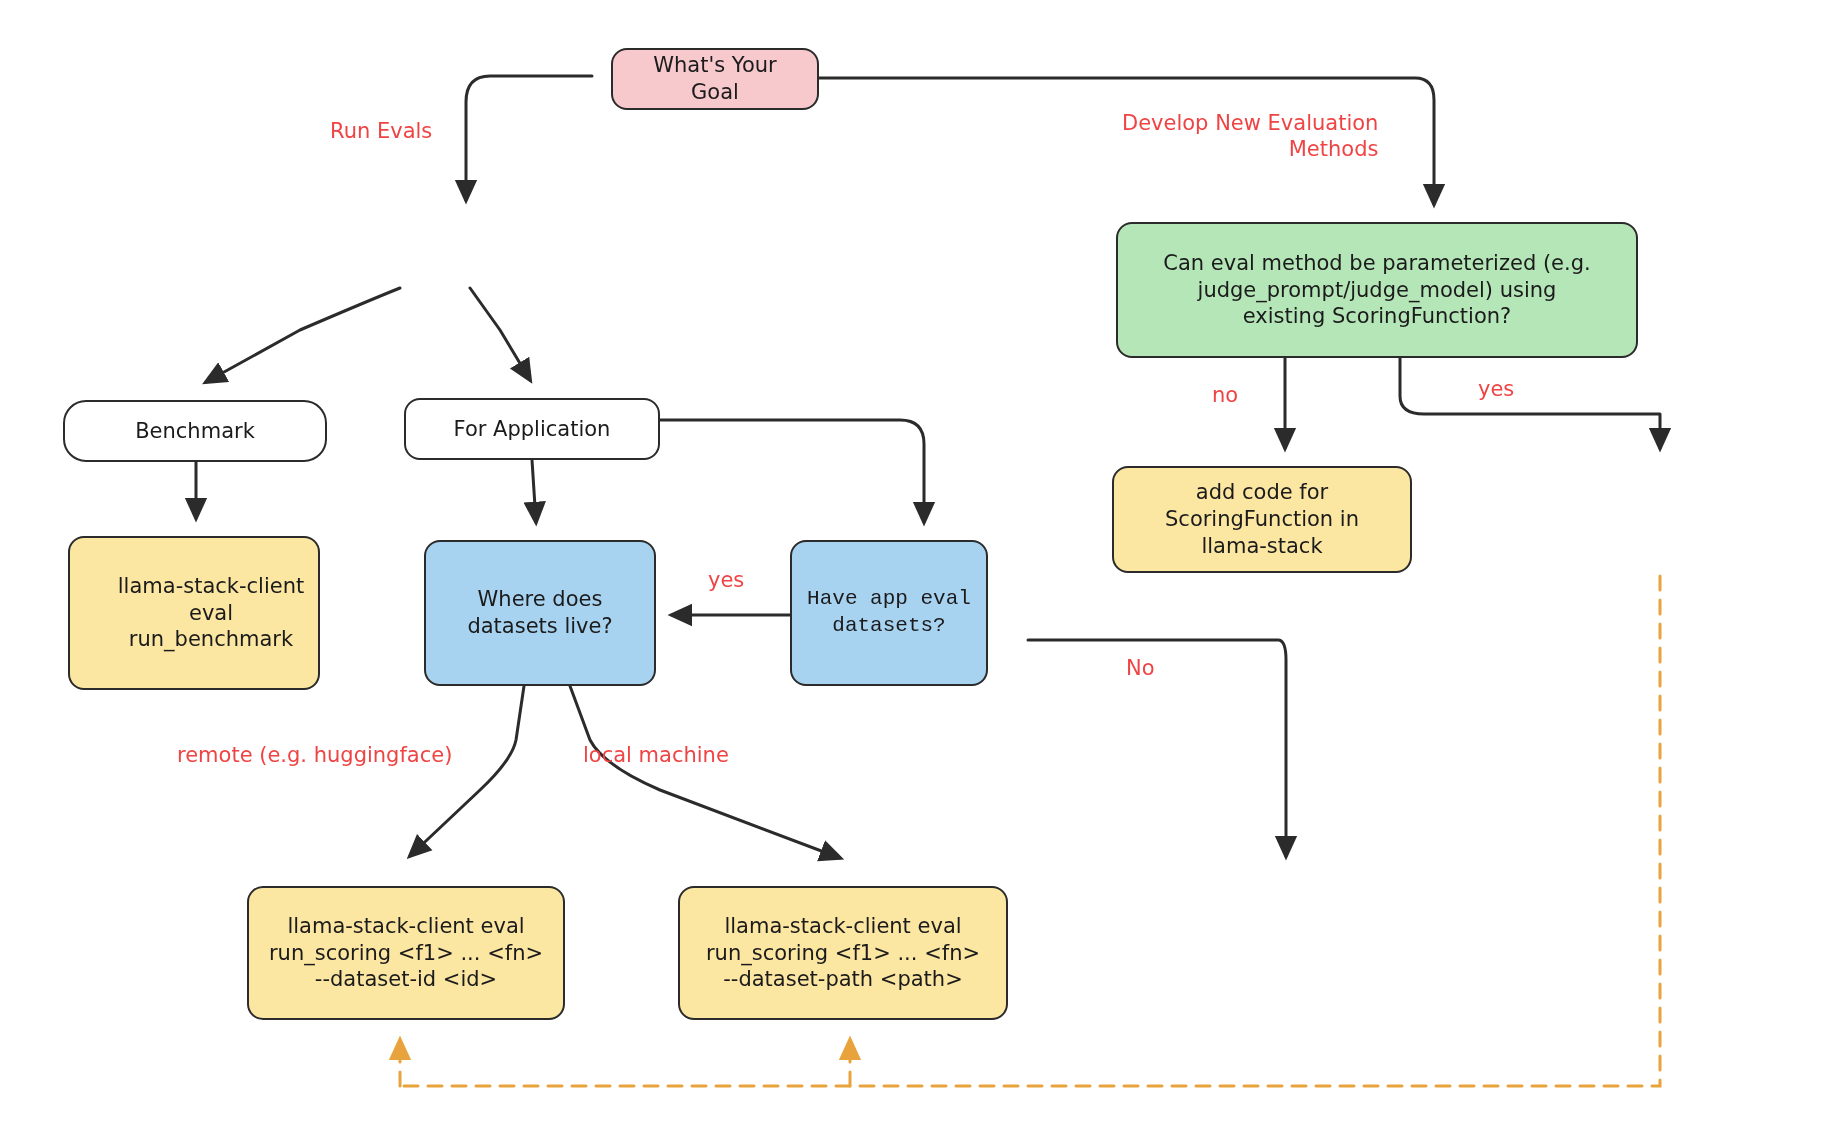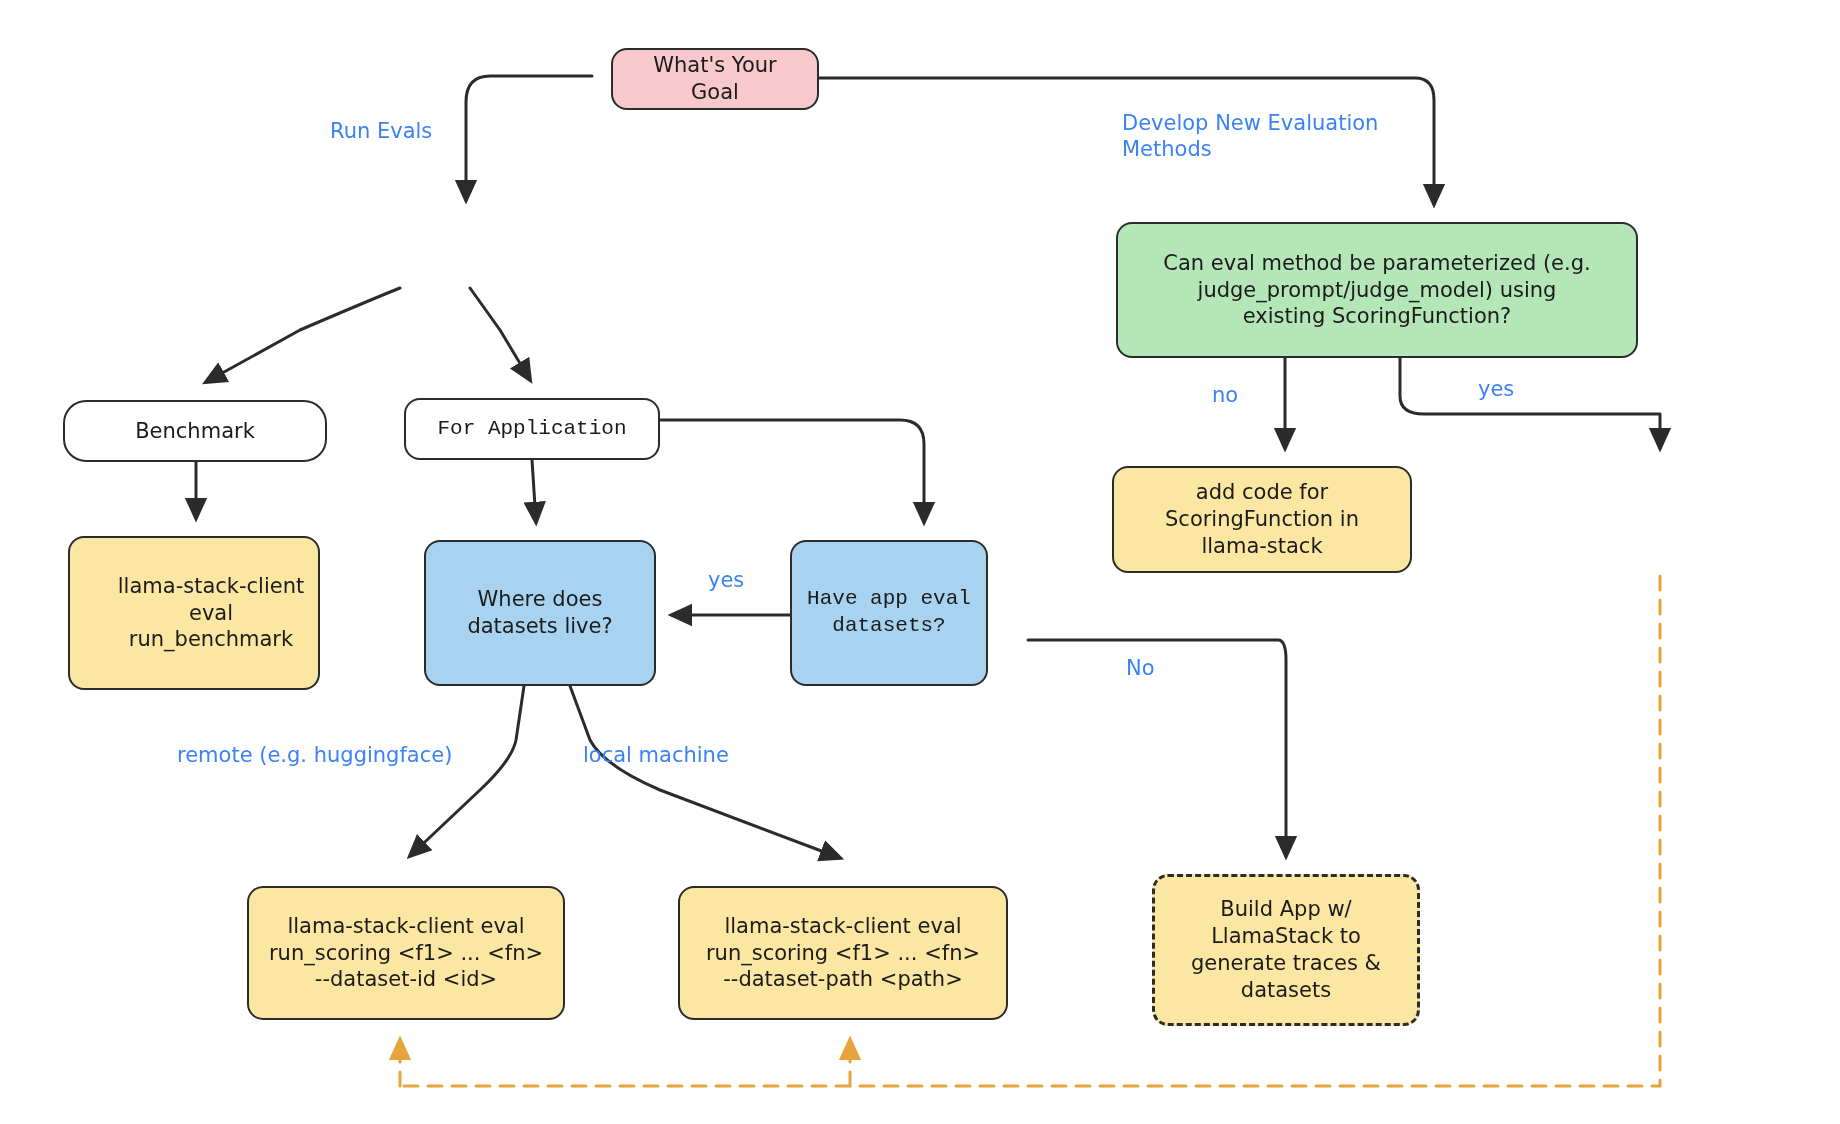--- a/index.html
+++ b/index.html
@@ -45,24 +45,25 @@
   .blue   { background: #a8d3f0; }
   .white  { background: #ffffff; }
   .dashed {
     background: #fbe6a2;
     border-style: dashed;
     border-width: 3px;
   }
   .edge-label {
     position: absolute;
     font-size: 21px;
-    color: #3b82f6;
+    color: #ef4444;
     white-space: pre-line;
     font-family: "DejaVu Sans", sans-serif;
     line-height: 1.25;
+    text-align: right;
   }
 </style>
 </head>
 <body>
 
 <div id="canvas">
 
   <svg class="edges" viewBox="0 0 1840 1124">
     <defs>
       <marker id="arrow" viewBox="0 0 12 12" refX="9" refY="6" markerWidth="9" markerHeight="9" orient="auto-start-reverse">
@@ -112,21 +113,21 @@
   <div class="node rounded pink" style="left:592px;top:48px;width:208px;height:62px;margin-left:19px;">What's Your
 Goal</div>
 
 
   <div class="node rounded green" style="left:1116px;top:222px;width:522px;height:136px;">Can eval method be parameterized (e.g.
 judge_prompt/judge_model) using
 existing ScoringFunction?</div>
 
   <div class="node rounded white" style="left:63px;top:400px;width:264px;height:62px;border-radius:23px;">Benchmark</div>
 
-  <div class="node rounded white" style="left:404px;top:398px;width:256px;height:62px;font-family:Liberation Mono, monospace;">For Application</div>
+  <div class="node rounded white" style="left:404px;top:398px;width:256px;height:62px;">For Application</div>
 
   <div class="node rounded yellow" style="left:1112px;top:466px;width:300px;height:107px;">add code for
 ScoringFunction in
 llama-stack</div>
 
 
   <div class="node rounded yellow" style="left:68px;top:536px;width:252px;height:154px;padding-left:44px;">llama-stack-client
 eval run_benchmark</div>
 
   <div class="node rounded blue" style="left:424px;top:540px;width:232px;height:146px;">Where does
@@ -136,24 +137,20 @@
 datasets?</div>
 
   <div class="node rounded yellow" style="left:247px;top:886px;width:318px;height:134px;">llama-stack-client eval
 run_scoring &lt;f1&gt; ... &lt;fn&gt;
 --dataset-id &lt;id&gt;</div>
 
   <div class="node rounded yellow" style="left:678px;top:886px;width:330px;height:134px;">llama-stack-client eval
 run_scoring &lt;f1&gt; ... &lt;fn&gt;
 --dataset-path &lt;path&gt;</div>
 
-  <div class="node rounded dashed" style="left:1152px;top:874px;width:268px;height:152px;">Build App w/
-LlamaStack to
-generate traces &amp;
-datasets</div>
 
   <div class="edge-label" style="left:330px;top:118px;">Run Evals</div>
   <div class="edge-label" style="left:1122px;top:110px;">Develop New Evaluation
 Methods</div>
   <div class="edge-label" style="left:1212px;top:382px;">no</div>
   <div class="edge-label" style="left:1478px;top:376px;">yes</div>
   <div class="edge-label" style="left:708px;top:567px;">yes</div>
   <div class="edge-label" style="left:1126px;top:655px;">No</div>
   <div class="edge-label" style="left:177px;top:742px;">remote (e.g. huggingface)</div>
   <div class="edge-label" style="left:583px;top:742px;">local machine</div>

